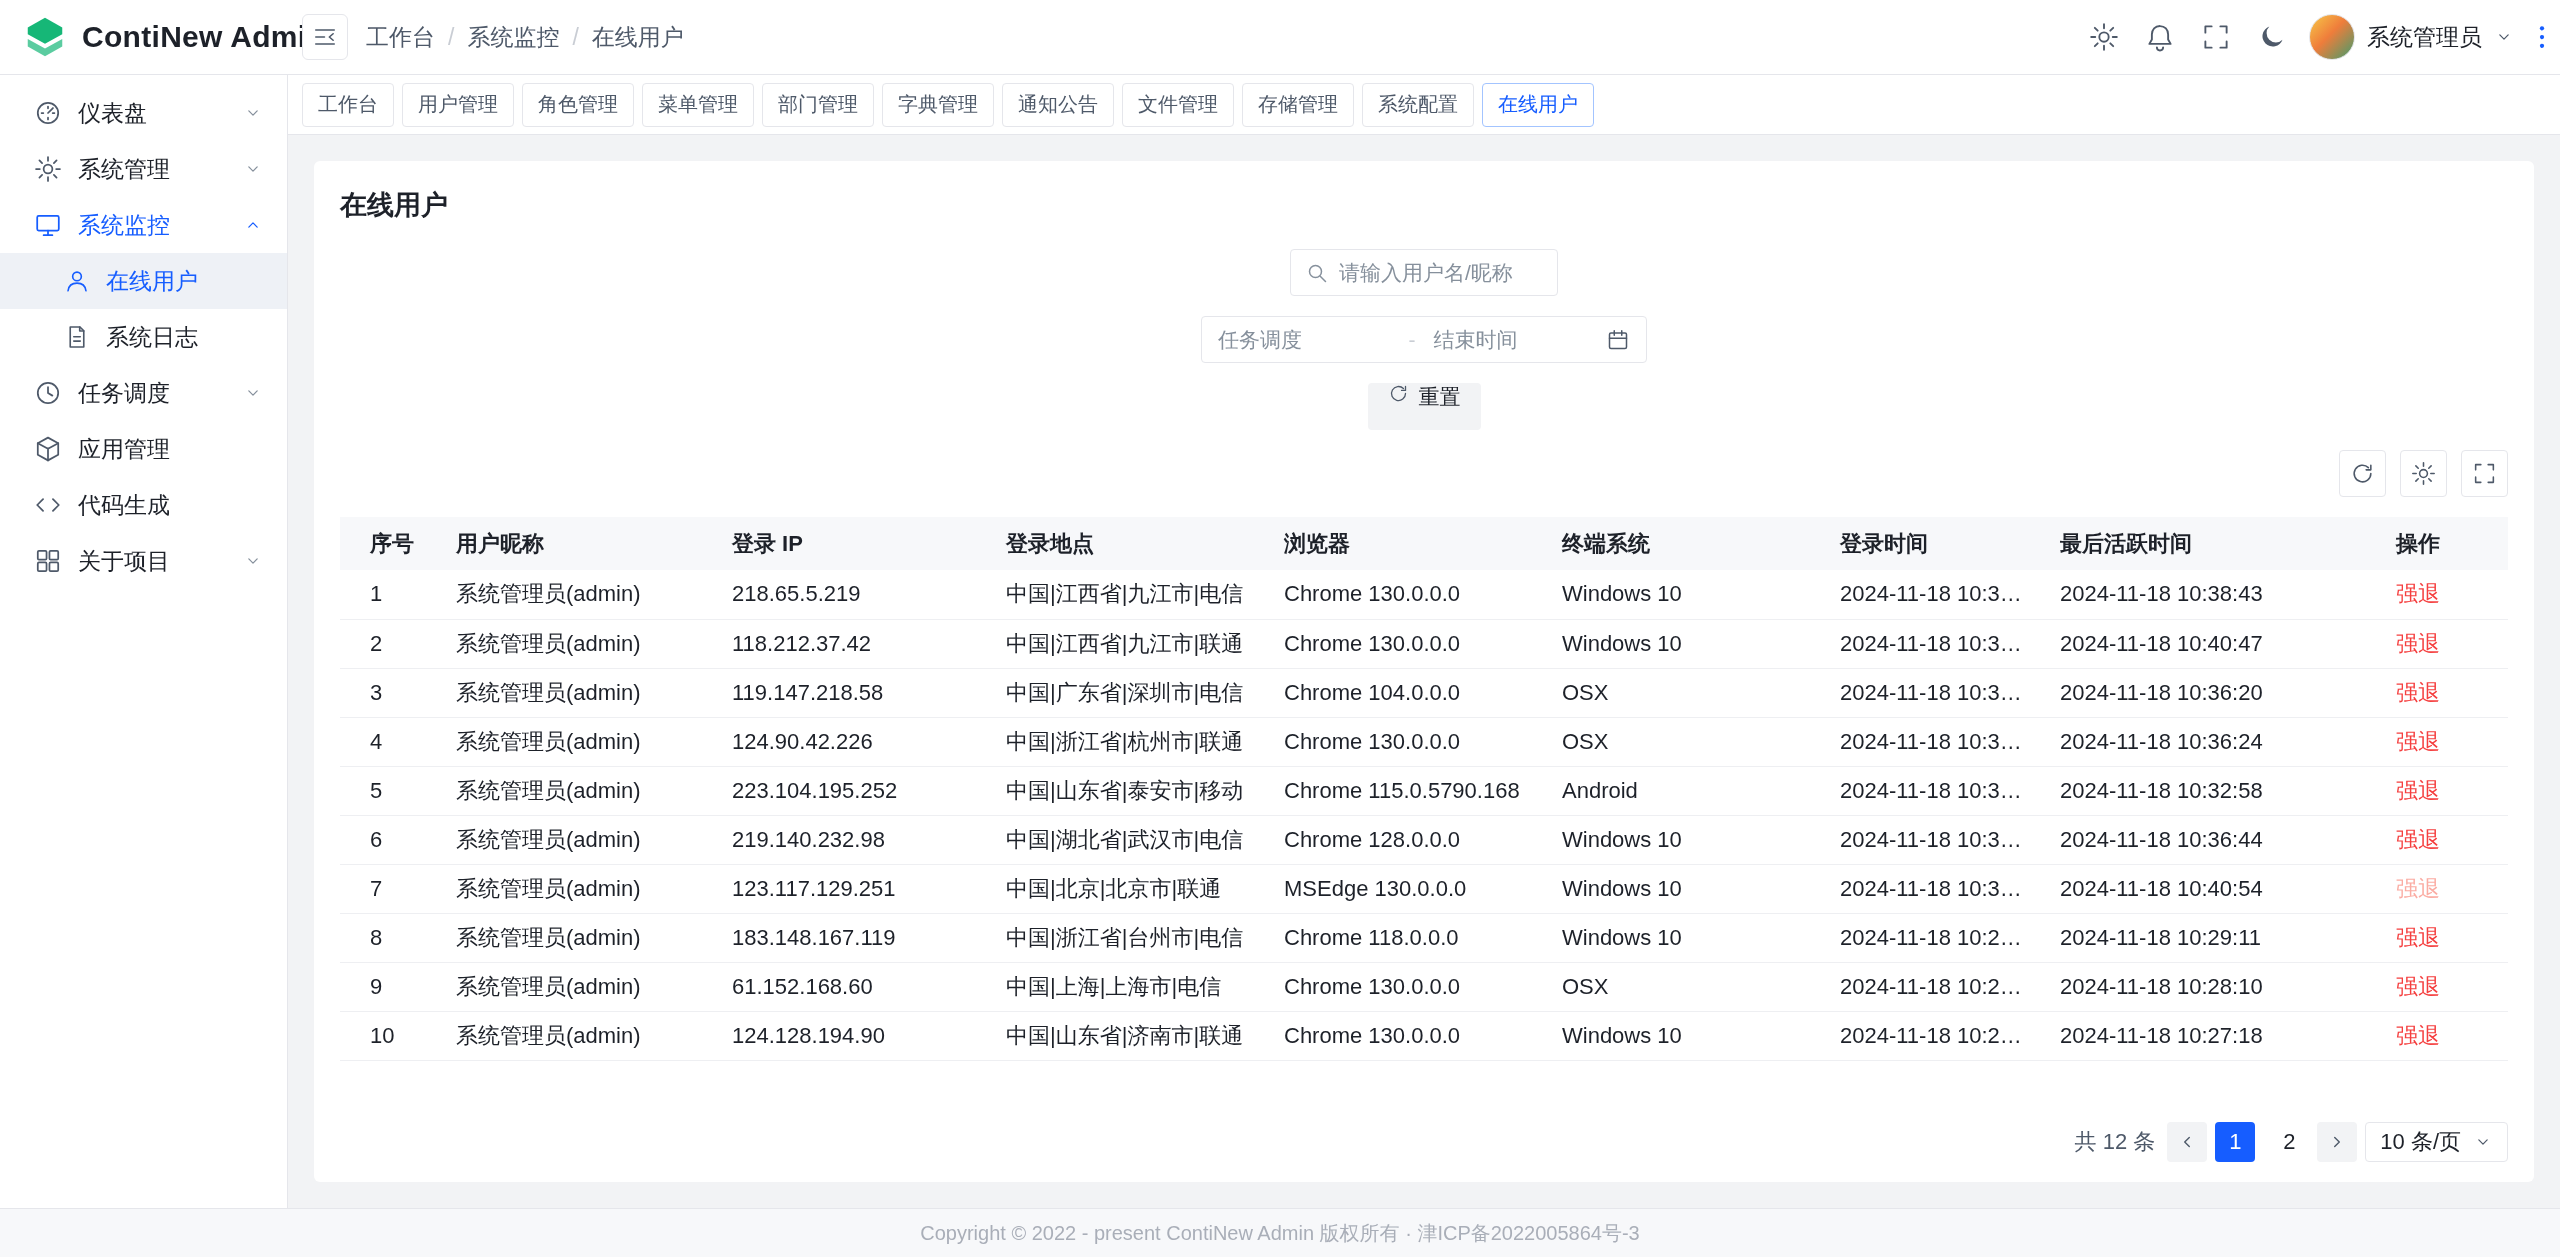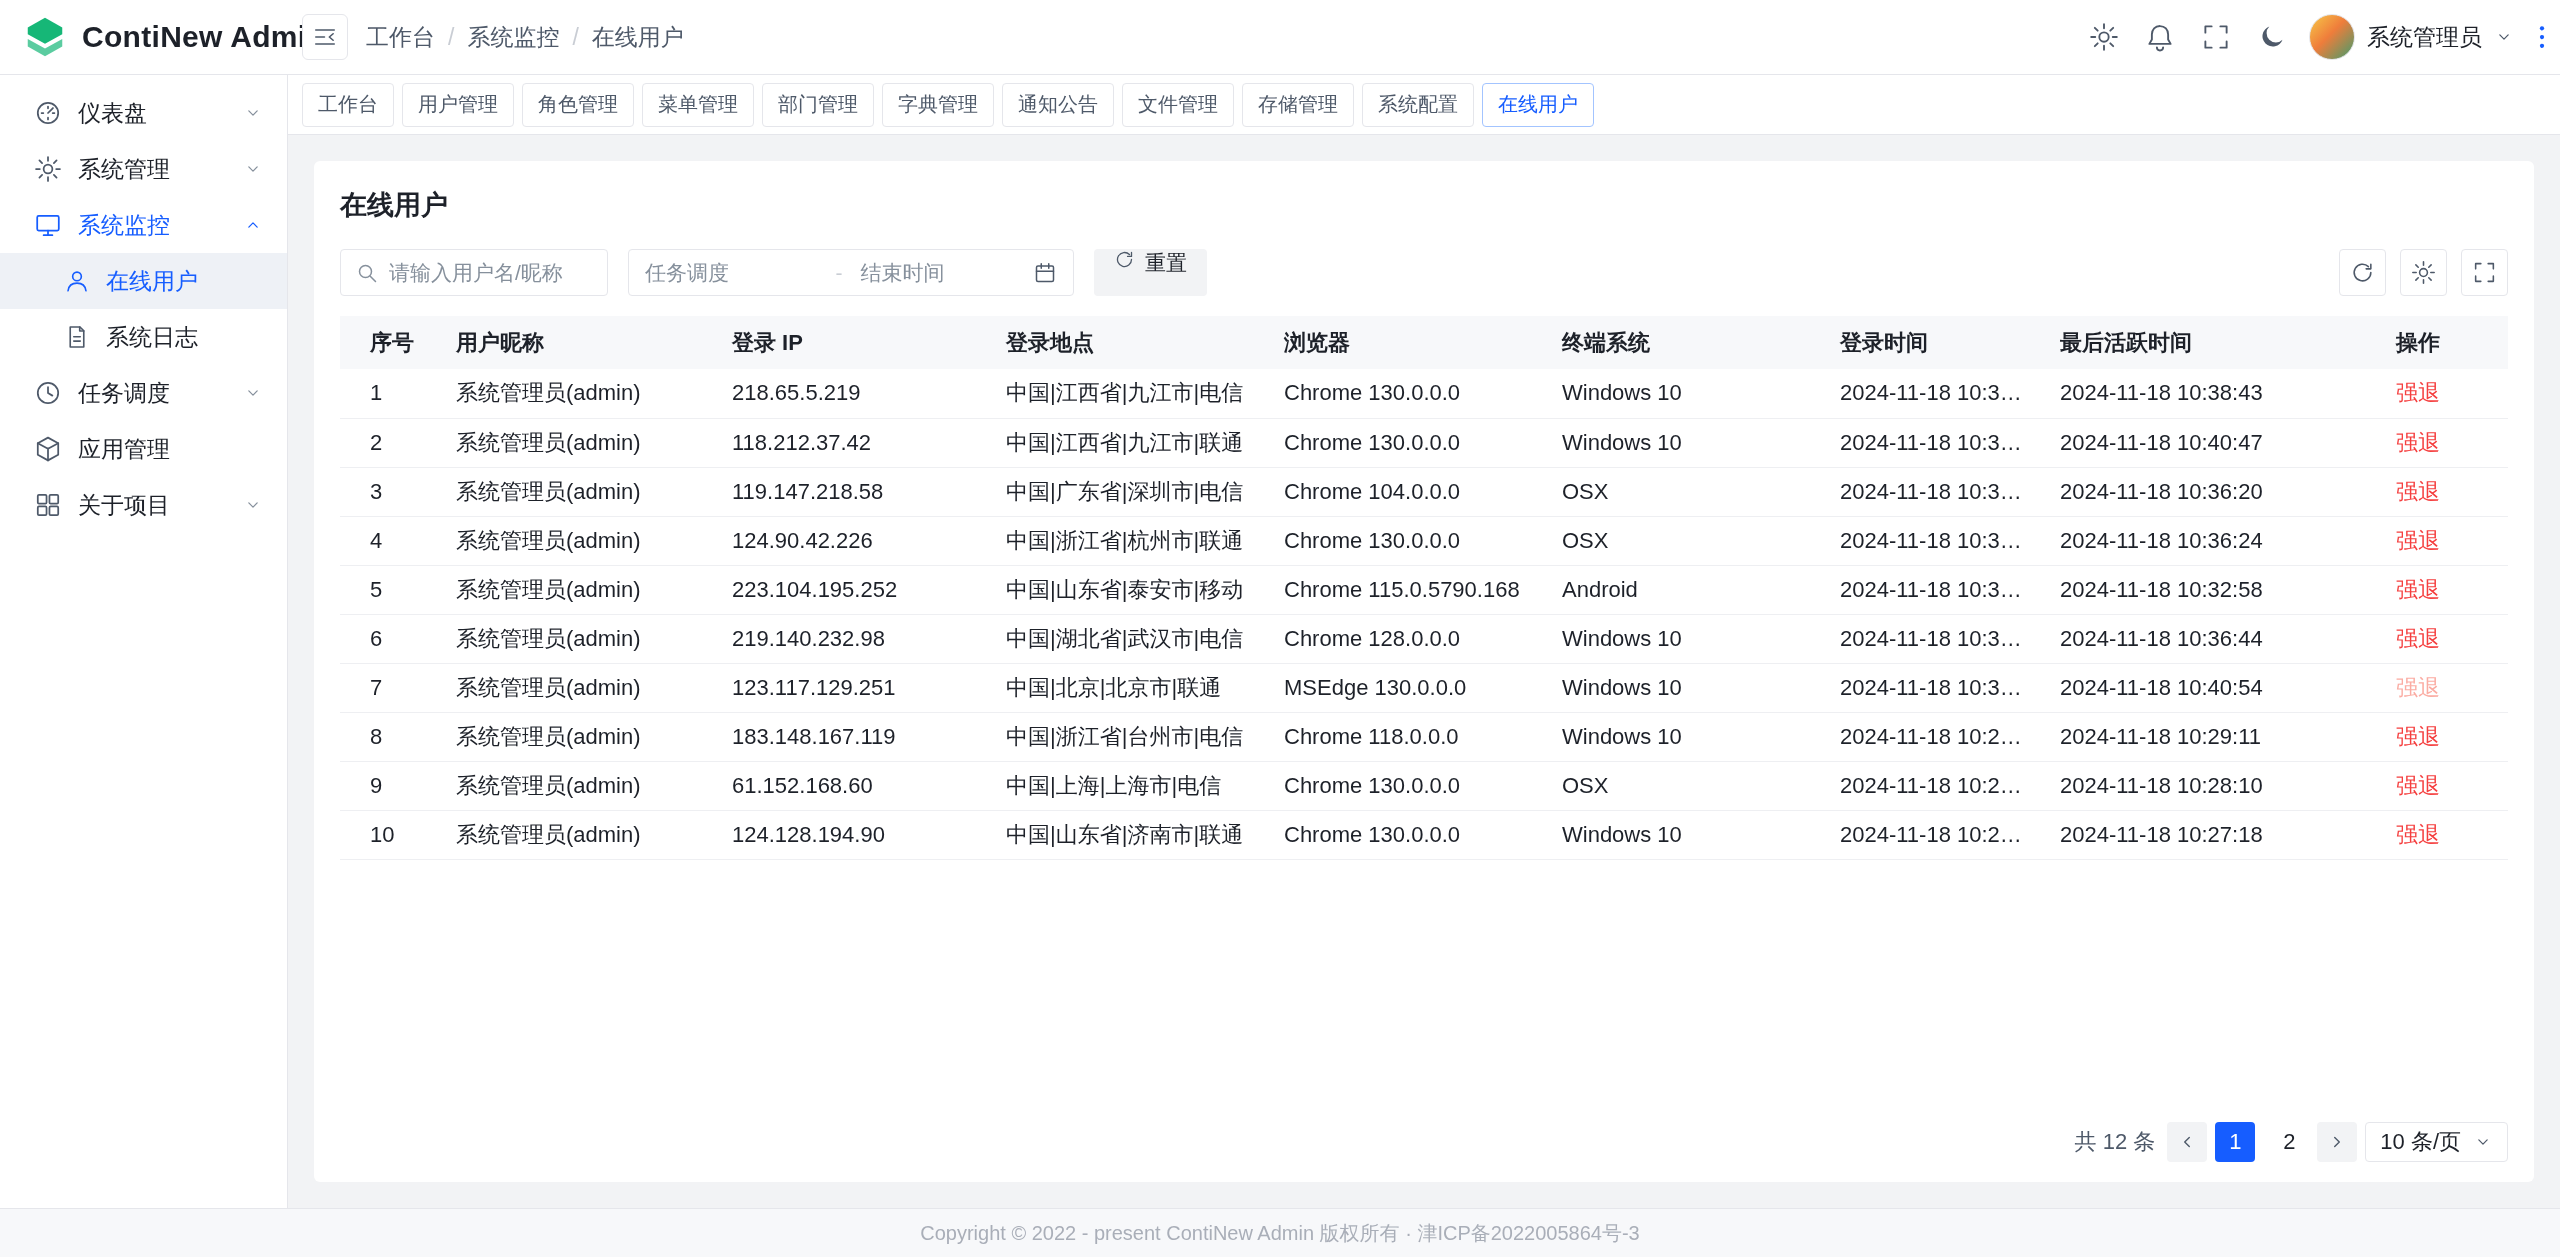--- a/index.html
+++ b/index.html
@@ -47,21 +47,21 @@
 
   .main-col { flex:1; display:flex; flex-direction:column; min-width:0; min-height:0; }
   .tab-strip { height:60px; flex:0 0 auto; background:#fff; border-bottom:1px solid #e5e6eb; display:flex; align-items:center; gap:8px; padding:0 14px; overflow:hidden; }
   .tab { height:44px; padding:0 15px; display:flex; align-items:center; font-size:20px; color:#4e5969; background:#fff; border:1px solid #e5e6eb; border-radius:4px; cursor:pointer; white-space:nowrap; }
   .tab.active { color:#165dff; border-color:#a3c4ff; }
 
   .content { flex:1; min-height:0; padding:26px; display:flex; background:#f2f3f5; }
   .card { flex:1; background:#fff; border-radius:6px; padding:22px 26px 20px; display:flex; flex-direction:column; min-height:0; }
   .card-title { font-size:27px; font-weight:600; margin:4px 0 26px; }
 
-  .toolbar { display:flex; align-items:center; gap:20px; margin-bottom:20px; }
+  .toolbar { display:flex; align-items:center; gap:20px; margin-bottom:20px;flex-direction:column; }
   .search-box { width:268px; height:47px; border:1px solid #e5e6eb; border-radius:4px; background:#fff; display:flex; align-items:center; gap:10px; padding:0 14px; color:#86909c; }
   .search-box .icon { width:24px; height:24px; }
   .search-box input { border:0; outline:0; flex:1; min-width:0; font-size:21px; color:#1d2129; font-family:inherit; background:transparent; }
   .search-box input::placeholder { color:#86909c; }
   .range-box { width:446px; height:47px; border:1px solid #e5e6eb; border-radius:4px; background:#fff; display:flex; align-items:center; padding:0 16px; font-size:21px; color:#86909c; cursor:pointer; }
   .range-box .ph { flex:1; }
   .range-box .ph.end { text-align:left; }
   .range-box .dash { padding:0 18px; color:#c9cdd4; }
   .range-box .icon { width:24px; height:24px; color:#4e5969; }
   .reset-btn { height:47px; padding:0 20px; border:0; border-radius:4px; background:#f2f3f5; color:#1d2129; font-size:21px; display:flex; gap:10px; }
@@ -251,20 +251,28 @@
           </span>
         </div>
         <div class="menu-item">
           <span class="icon">
             <svg viewBox="0 0 48 48" fill="none" stroke="currentColor" stroke-width="3" stroke-linecap="round" stroke-linejoin="round">
               <path d="M24 4.5 41.5 14v20L24 43.5 6.5 34V14Z"></path>
               <path d="M6.5 14 24 23.5 41.5 14M24 23.5v20"></path>
             </svg>
           </span>
           <span class="mi-label">应用管理</span>
+        </div>
+        <div class="menu-item">
+          <span class="icon">
+            <svg viewBox="0 0 48 48" fill="none" stroke="currentColor" stroke-width="3" stroke-linecap="round" stroke-linejoin="round">
+              <path d="M15.5 14 5.5 24l10 10M32.5 14l10 10-10 10"></path>
+            </svg>
+          </span>
+          <span class="mi-label">代码生成</span>
         </div>
         <div class="menu-item">
           <span class="icon">
             <svg viewBox="0 0 48 48" fill="none" stroke="currentColor" stroke-width="3" stroke-linecap="round" stroke-linejoin="round">
               <rect x="6.5" y="6.5" width="15" height="15" rx="2"></rect>
               <rect x="26.5" y="6.5" width="15" height="15" rx="2"></rect>
               <rect x="6.5" y="26.5" width="15" height="15" rx="2"></rect>
               <rect x="26.5" y="26.5" width="15" height="15" rx="2"></rect>
             </svg>
           </span>

